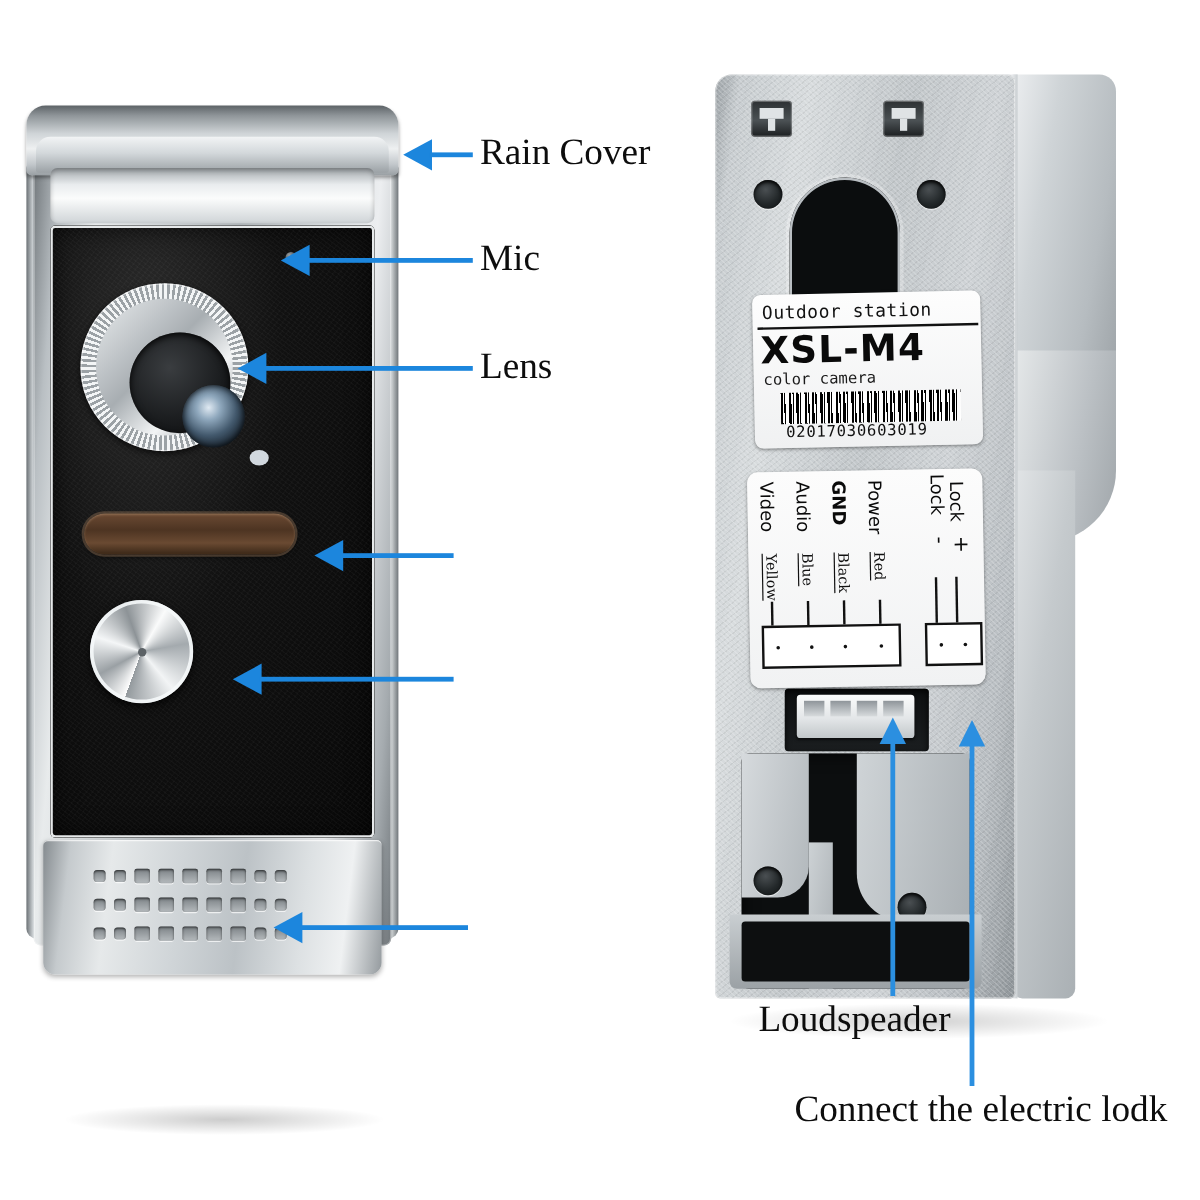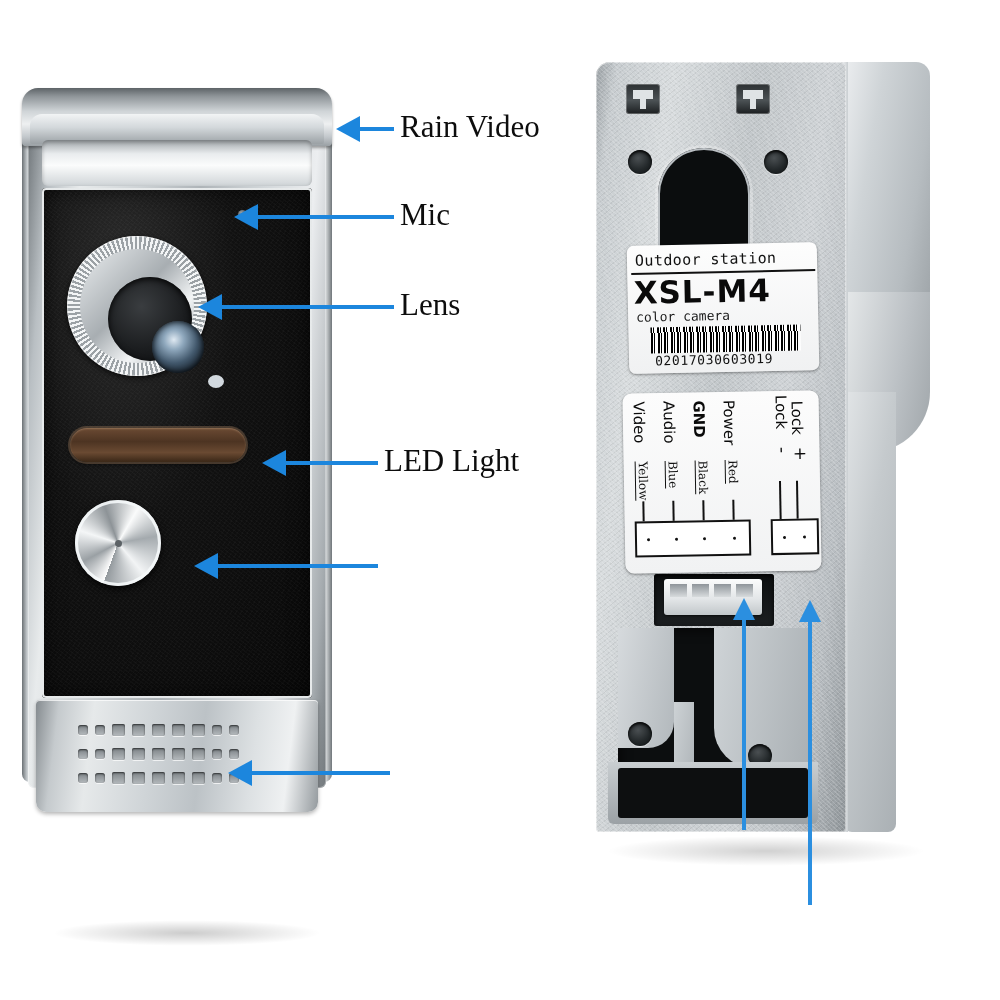--- a/index.html
+++ b/index.html
@@ -415,39 +415,40 @@
     <div class="screw" style="left:32px;top:660px"></div>
     <div class="screw" style="left:152px;top:682px"></div>
     <div id="cBase"></div>
     <div id="cBaseInner"></div>
 
     <div id="backShadow"></div>
   </div>
 
   <div class="arrowL" style="left:336px;top:116px"></div>
   <div class="lead" style="left:358px;top:127px;width:36px"></div>
-  <div class="label big" style="left:400px;top:111px">Rain Video</div>
+  <div class="label big" style="left:400px;top:111px">Rain Cover</div>
 
   <div class="arrowL" style="left:234px;top:204px"></div>
   <div class="lead" style="left:256px;top:215px;width:138px"></div>
   <div class="label big" style="left:400px;top:199px">Mic</div>
 
   <div class="arrowL" style="left:198px;top:294px"></div>
   <div class="lead" style="left:220px;top:305px;width:174px"></div>
   <div class="label big" style="left:400px;top:289px">Lens</div>
 
   <div class="arrowL" style="left:262px;top:450px"></div>
   <div class="lead" style="left:284px;top:461px;width:94px"></div>
-  <div class="label big" style="left:384px;top:445px">LED Light</div>
 
   <div class="arrowL" style="left:194px;top:553px"></div>
   <div class="lead" style="left:216px;top:564px;width:162px"></div>
 
   <div class="arrowL" style="left:228px;top:760px"></div>
   <div class="lead" style="left:250px;top:771px;width:140px"></div>
 
   <div class="arrowU" style="left:733px;top:598px"></div>
   <div class="leadv" style="left:742px;top:618px;height:212px"></div>
+  <div class="label big" style="left:632px;top:833px">Loudspeader</div>
 
   <div class="arrowU" style="left:799px;top:600px"></div>
   <div class="leadv" style="left:808px;top:620px;height:285px"></div>
+  <div class="label big" style="left:662px;top:908px">Connect the electric lodk</div>
 
 </div>
 
 </body></html>

